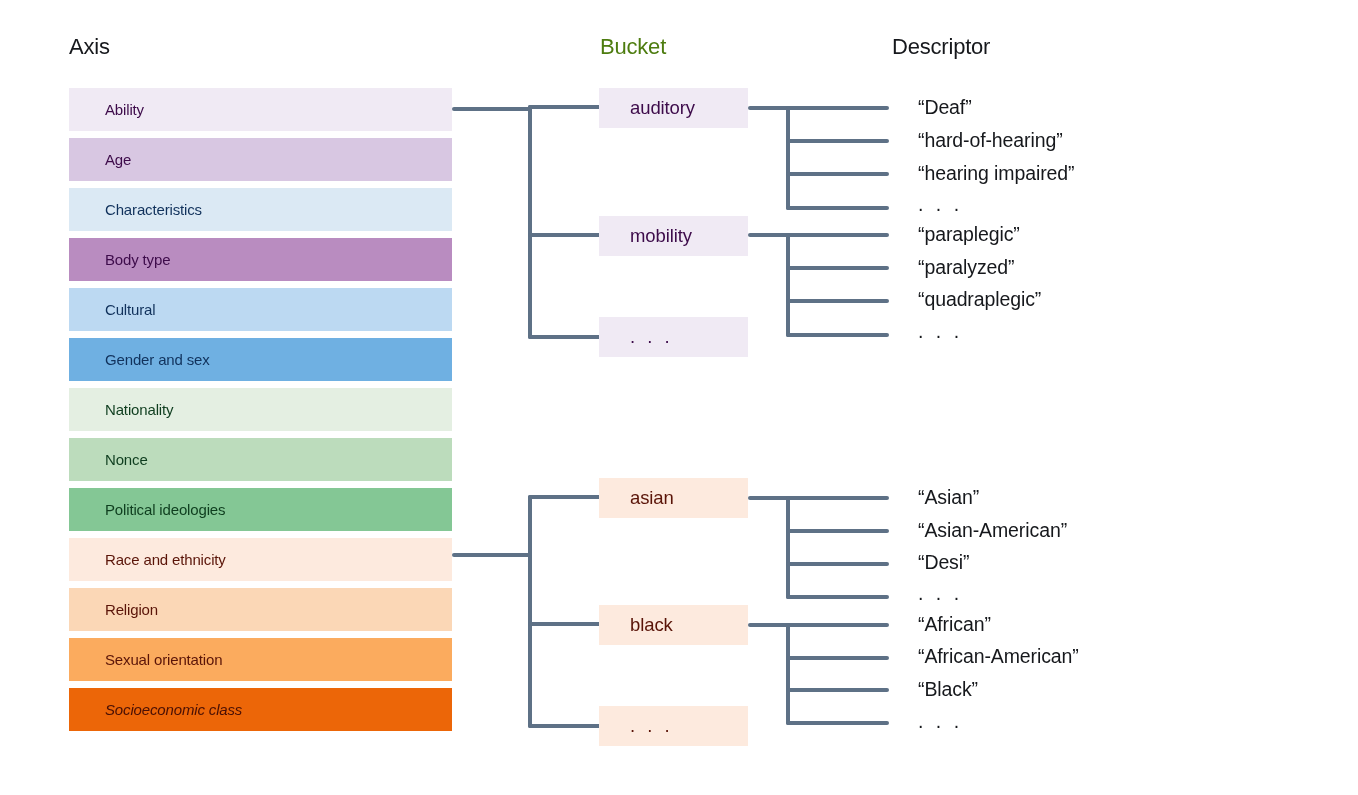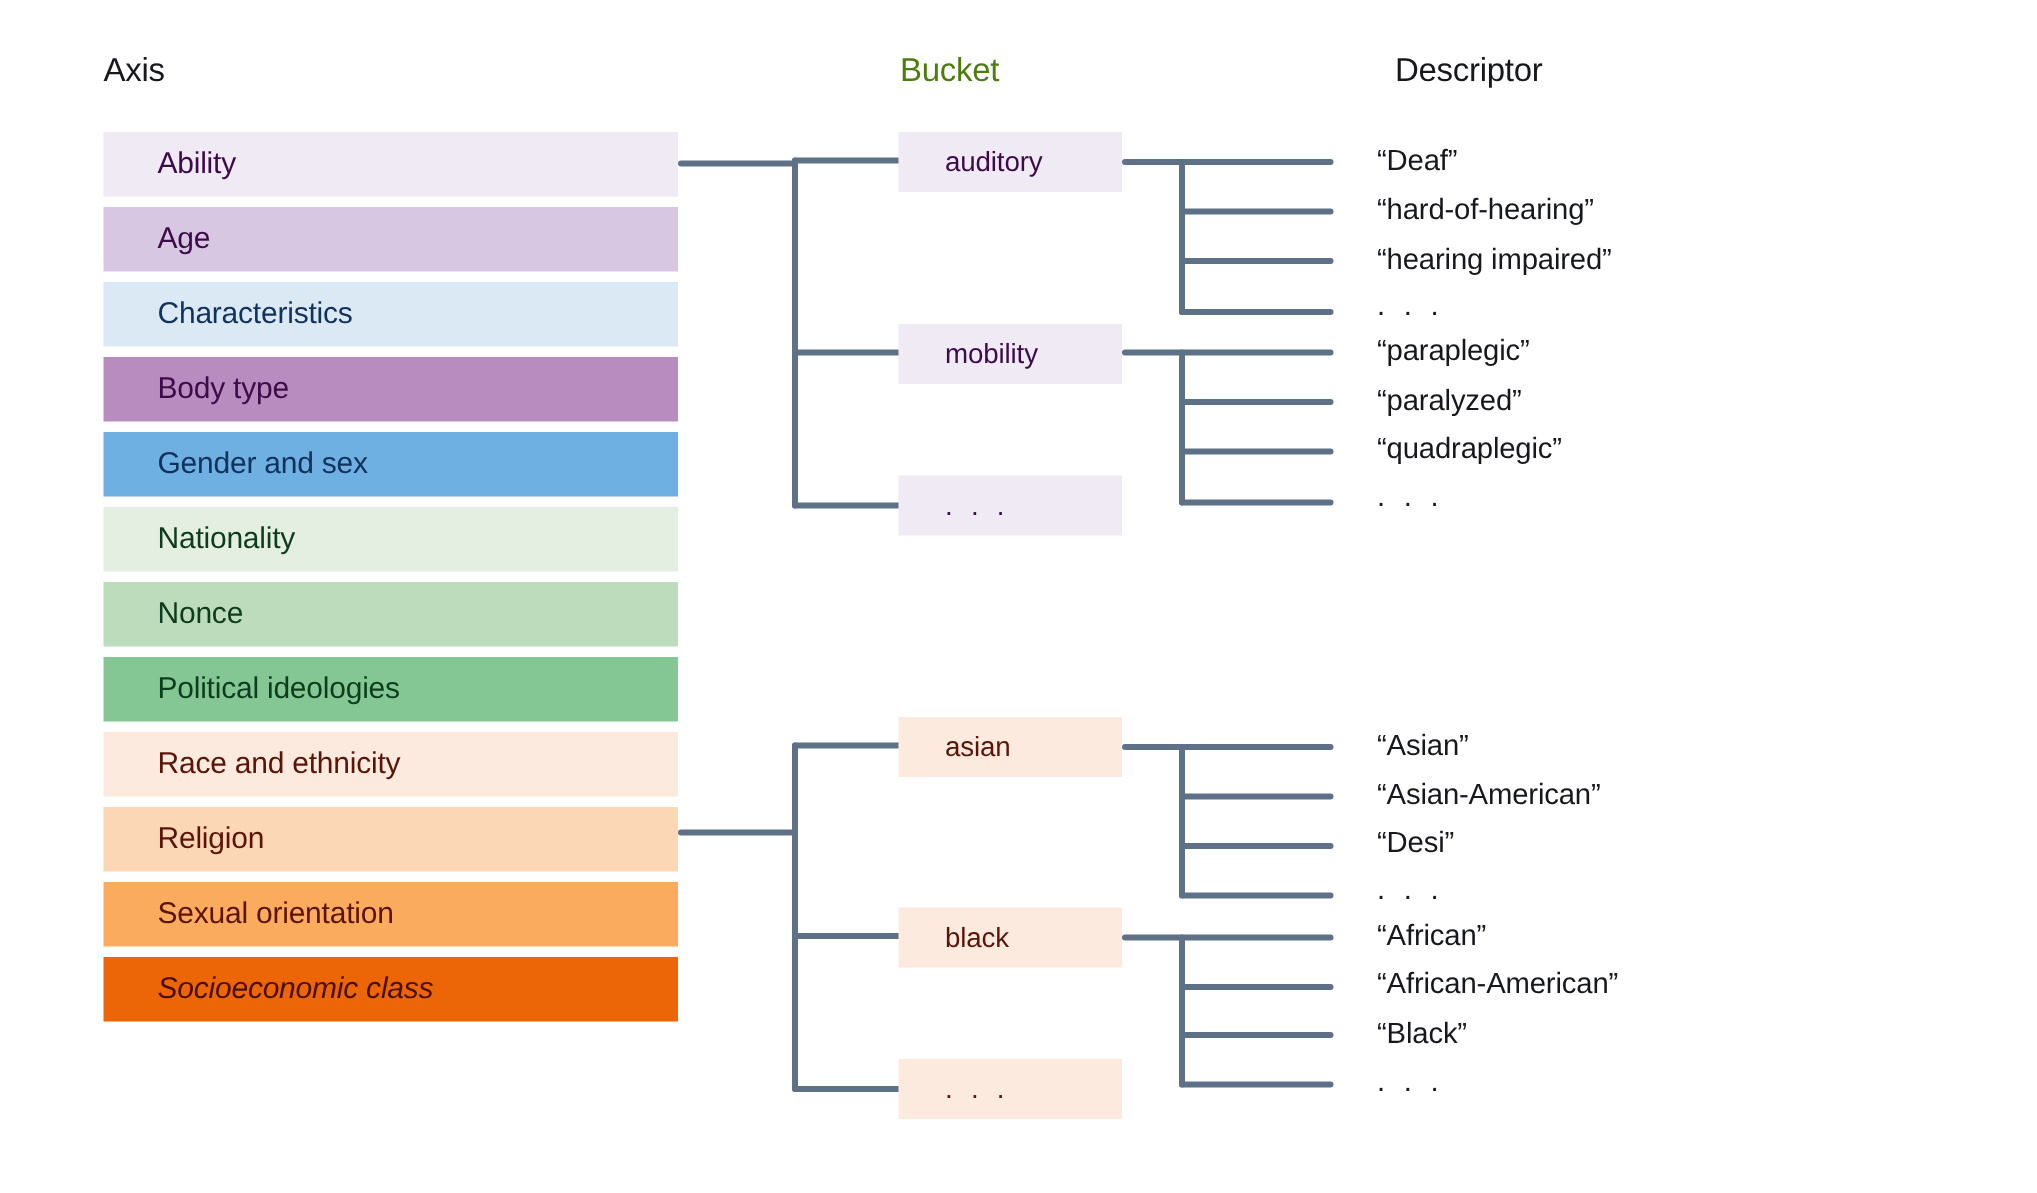--- a/index.html
+++ b/index.html
@@ -20,40 +20,40 @@
   .col-head {
     position: absolute;
     font-size: 22px;
     font-weight: 400;
     color: #16181c;
     letter-spacing: -0.2px;
     white-space: nowrap;
   }
   #head-axis       { left: 69px;  top: 34px; }
   #head-bucket     { left: 600px; top: 34px; }
-  #head-descriptor { left: 930px; top: 34px; text-align: center; }
+  #head-descriptor { left: 892px; top: 34px; text-align: center; }
 
   
   .axis-col {
     position: absolute;
     left: 69px;
     top: 88px;
     width: 383px;
   }
   .axis-bar {
     position: relative;
     height: 43px;
     margin-bottom: 7px;
     display: flex;
     align-items: center;
     box-sizing: border-box;
     padding-left: 36px;
   }
   .axis-bar span {
-    font-size: 20px;
+    font-size: 15px;
     letter-spacing: -0.15px;
     white-space: nowrap;
   }
 
   
   .bucket-box {
     position: absolute;
     left: 599px;
     width: 149px;
     height: 40px;
@@ -107,20 +107,23 @@
     </div>
   <div class="axis-bar" style="background: rgb(216, 199, 226);">
     <span style="color: rgb(61, 11, 74);">Age</span>
     </div>
   <div class="axis-bar" style="background: rgb(219, 233, 244);">
     <span style="color: rgb(17, 50, 92);">Characteristics</span>
     </div>
   <div class="axis-bar" style="background: rgb(185, 140, 192);">
     <span style="color: rgb(61, 11, 74);">Body type</span>
     </div>
+  <div class="axis-bar" style="background: rgb(188, 217, 242);">
+    <span style="color: rgb(17, 50, 92);">Cultural</span>
+    </div>
   <div class="axis-bar" style="background: rgb(111, 176, 226);">
     <span style="color: rgb(17, 50, 92);">Gender and sex</span>
     </div>
   <div class="axis-bar" style="background: rgb(228, 239, 226);">
     <span style="color: rgb(14, 61, 30);">Nationality</span>
     </div>
   <div class="axis-bar" style="background: rgb(188, 220, 188);">
     <span style="color: rgb(14, 61, 30);">Nonce</span>
     </div>
   <div class="axis-bar" style="background: rgb(132, 199, 149);">

